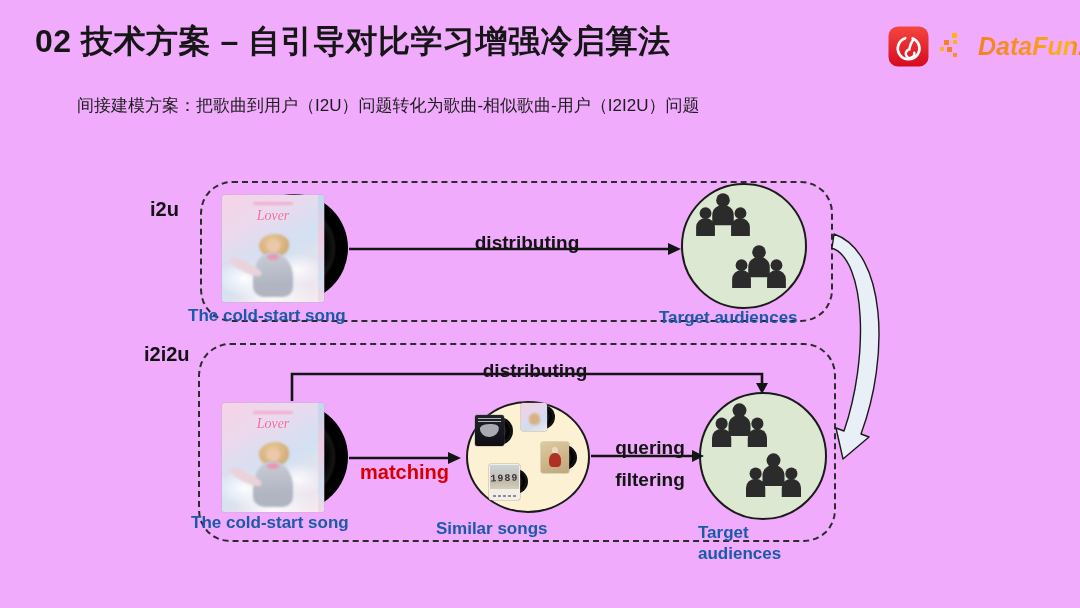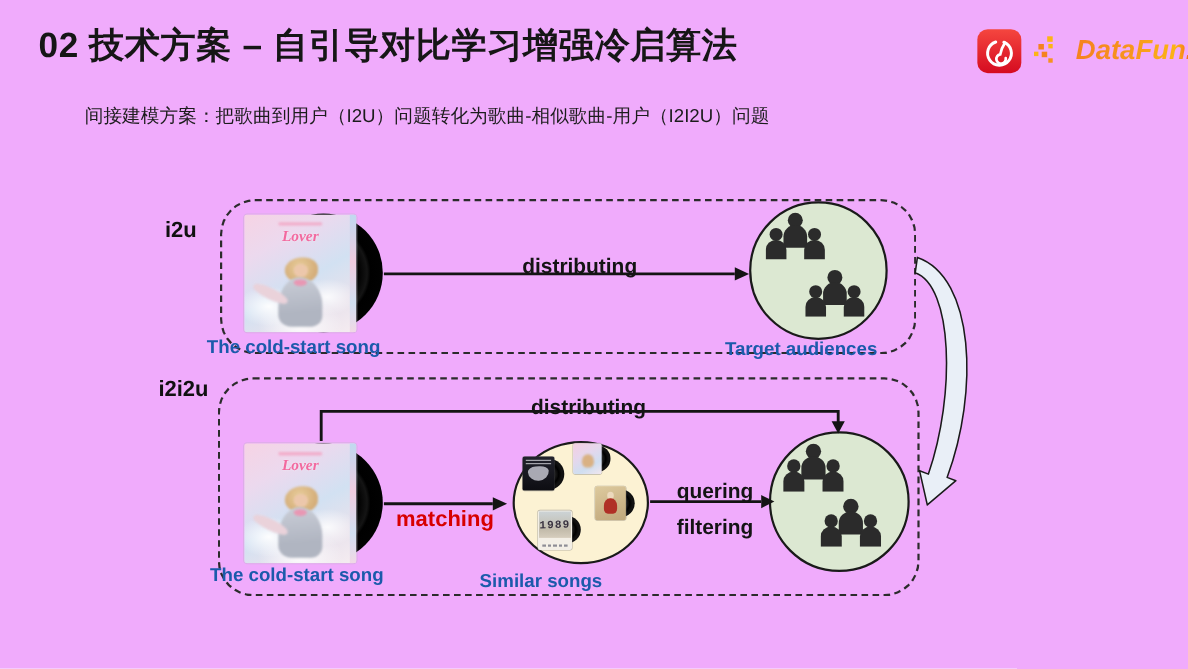--- a/index.html
+++ b/index.html
@@ -56,21 +56,21 @@
   .album-1 { left: 222px; top: 195px; height: 107px; }
   .album-2 { left: 222px; top: 403px; height: 109px; }
   .album .spine {
     position: absolute; right: 0; top: 0; width: 6px; height: 100%;
     background: linear-gradient(180deg, #bcd9f0, #f3c9dd 40%, #cfe0f2 75%, #f0d6e4);
     opacity: .9;
   }
   .album .lover-title {
     position: absolute; left: 0; top: 12%; width: 100%; text-align: center;
     font-family: "Liberation Serif", "DejaVu Serif", serif;
-    font-style: italic; font-weight: 700; font-size: 14px; color: #f2699f;
+    font-style: italic; font-weight: 400; font-size: 14px; color: #f2699f;
     text-shadow: 0 0 2px rgba(255,255,255,.6); filter: blur(.3px);
   }
   .album .pre-title {
     position: absolute; left: 30%; top: 7%; width: 40%; height: 3px;
     background: #f49dbd; border-radius: 2px; opacity: .7; filter: blur(1px);
   }
   .fig { position: absolute; filter: blur(1.2px); }
   .fig-hair { left: 36%; top: 36%; width: 30%; height: 22%;
     background: radial-gradient(circle at 45% 40%, #e9cf9d, #d3ab76 75%);
     border-radius: 55% 45% 50% 50%; }
@@ -277,20 +277,24 @@
         <path d="M39 48 v-10 a10.5 10 0 0 1 21 0 v10 z"></path>
     </g>
   </svg>
 
   <div class="abs flow-label lbl-dist2">distributing</div>
   <div class="abs flow-label lbl-match">matching</div>
   <div class="abs flow-label lbl-filt">filtering</div>
   <div class="abs flow-label lbl-quer">quering</div>
   <div class="abs caption cap-song2">The cold-start song</div>
   <div class="abs caption cap-sim">Similar songs</div>
+  <div class="abs caption cap-tgt2">
+    <div>Target</div>
+    <div>audiences</div>
+  </div>
 
   <svg class="abs overlay">
     <g stroke="#141414" stroke-width="2.6" fill="none">
       <line x1="349" y1="249" x2="668" y2="249"></line>
       <polyline points="292,401 292,374 762,374 762,384"></polyline>
       <line x1="349" y1="458" x2="448" y2="458"></line>
       <line x1="591" y1="456" x2="692" y2="456"></line>
     </g>
     <g fill="#141414" stroke="none">
       <polygon points="668,243 681,249 668,255"></polygon>

